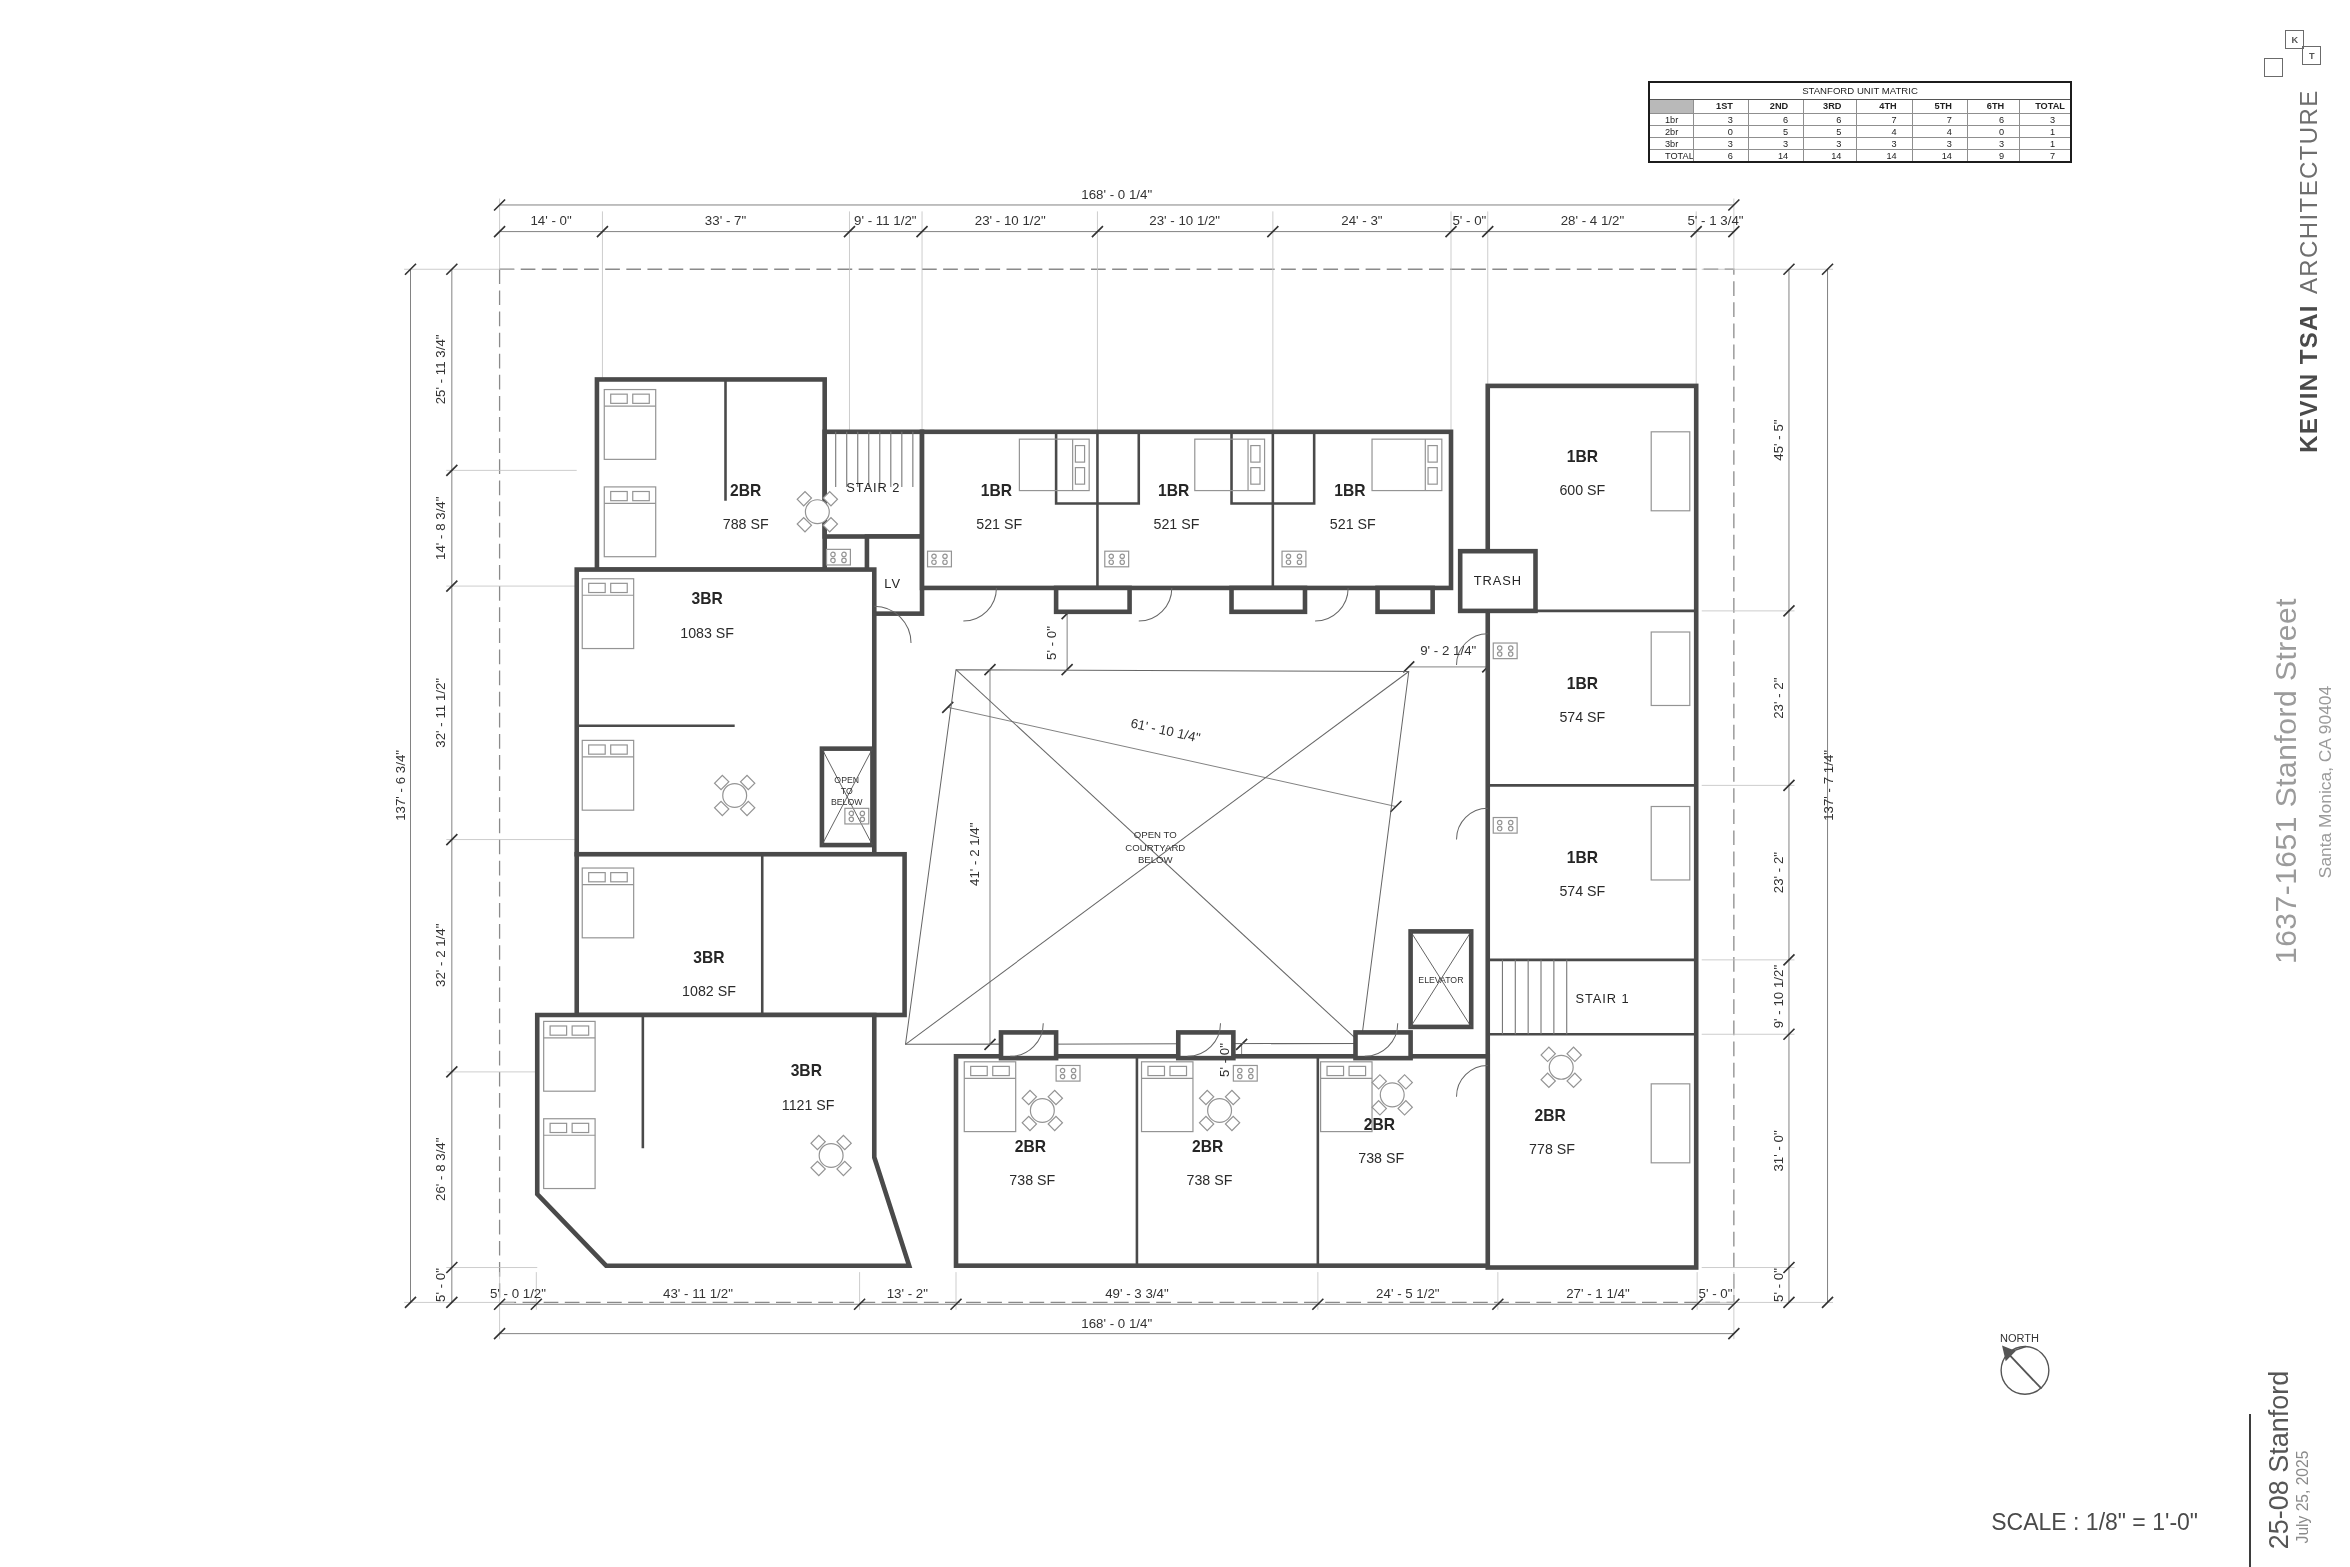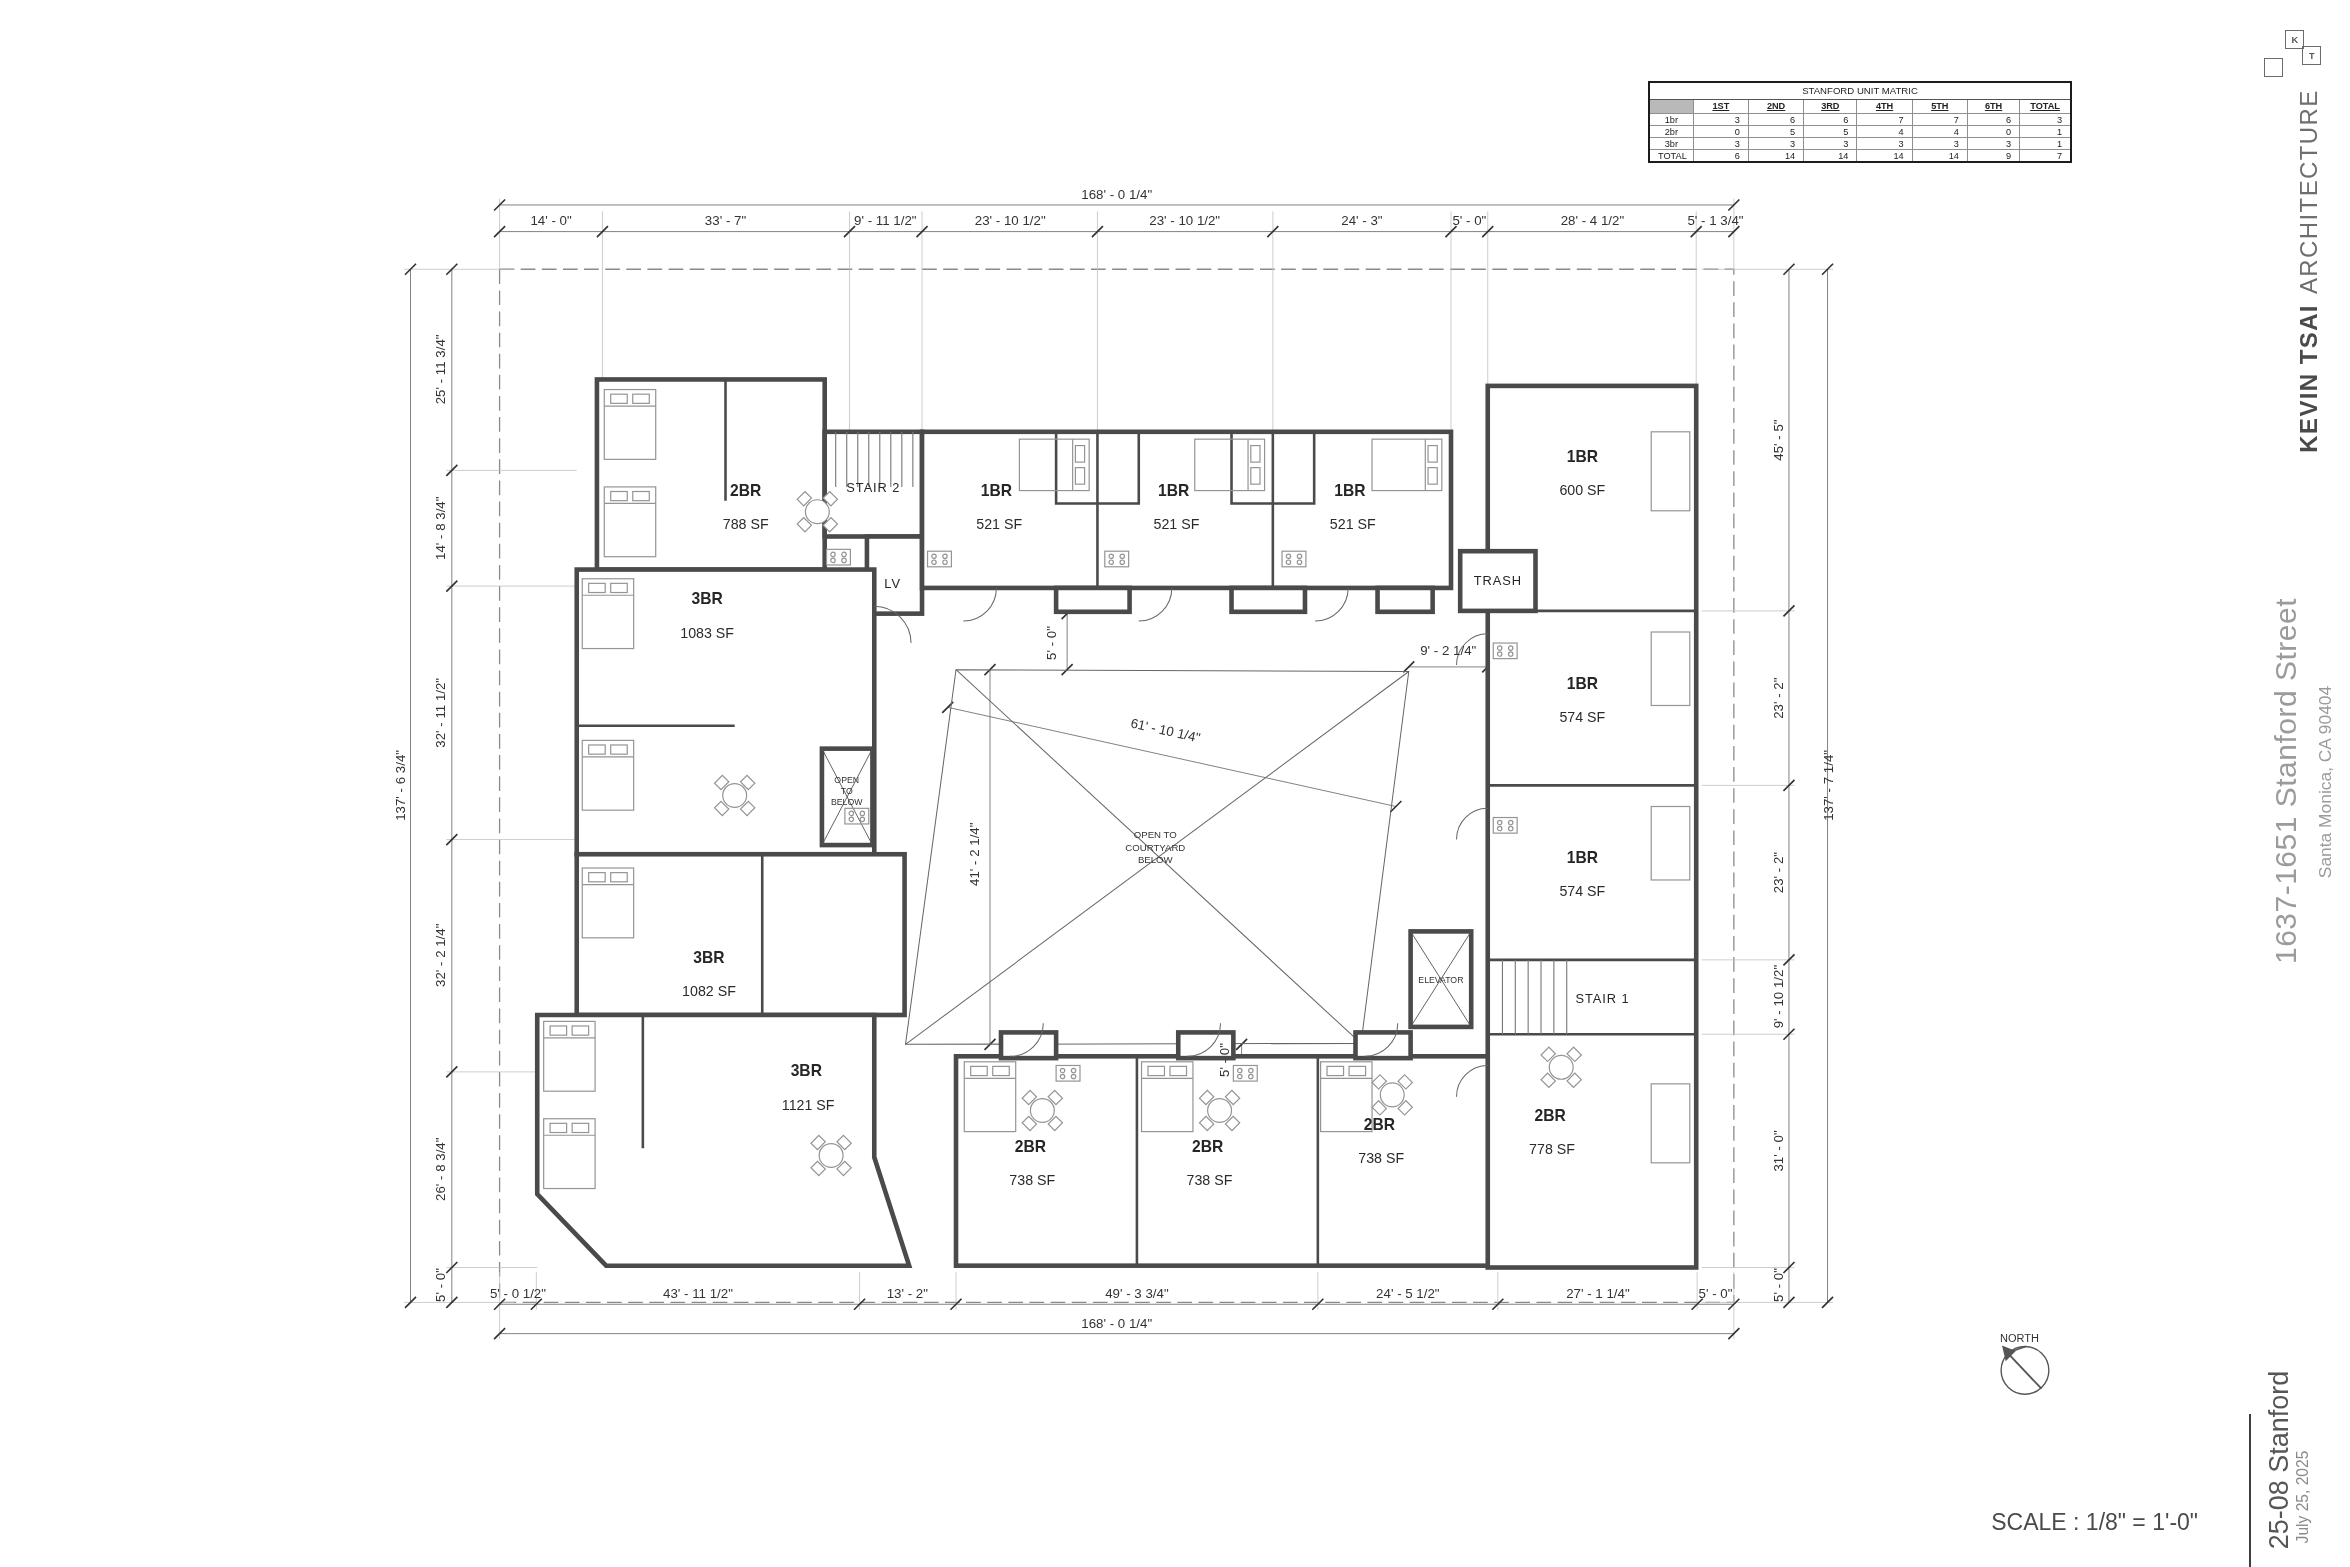--- a/index.html
+++ b/index.html
@@ -10,23 +10,23 @@
   .dimtxt{font-size:14.5px;fill:#333;}
   .utype{font-size:17px;font-weight:700;fill:#262626;}
   .usf{font-size:15.5px;fill:#2b2b2b;}
   .room{font-size:14px;fill:#262626;letter-spacing:1px;}
   .tiny{font-size:9.5px;fill:#333;}
   .court{font-size:10.5px;fill:#333;}
   
   #matrix{position:absolute;left:1648px;top:81px;width:424px;border-collapse:collapse;
           border:2.8px solid #1c1c1c;table-layout:fixed;}
   #matrix td{border:0.9px solid #8f8f8f;font-size:9.2px;color:#222;height:11px;
-             padding:0 8px;overflow:hidden;white-space:nowrap;}
+             padding:0 15px;overflow:hidden;white-space:nowrap;}
   #matrix td.title{font-size:9.6px;text-align:center;height:15.6px;border-bottom:1.8px solid #555;}
-  #matrix td.hdr{text-align:center;font-weight:600;height:13.8px;text-decoration:underline;}
+  #matrix td.hdr{text-align:right;font-weight:600;height:13.8px;}
   #matrix td.blank{background:#b9b9b9;}
   #matrix td.rlab{text-align:center;}
   #matrix td.num{text-align:right;}
   
   .vt{position:absolute;white-space:nowrap;transform:translate(-50%,-50%) rotate(-90deg);}
   #firm{font-size:24px;letter-spacing:1.4px;color:#4a4a4a;}
   #firm .b{font-weight:700;}
   #firm span+span{margin-left:10px;font-weight:400;color:#6e6e6e;}
   #street{font-size:30px;color:#9b9b9b;letter-spacing:0.5px;}
   #city{font-size:17.4px;color:#9b9b9b;}

